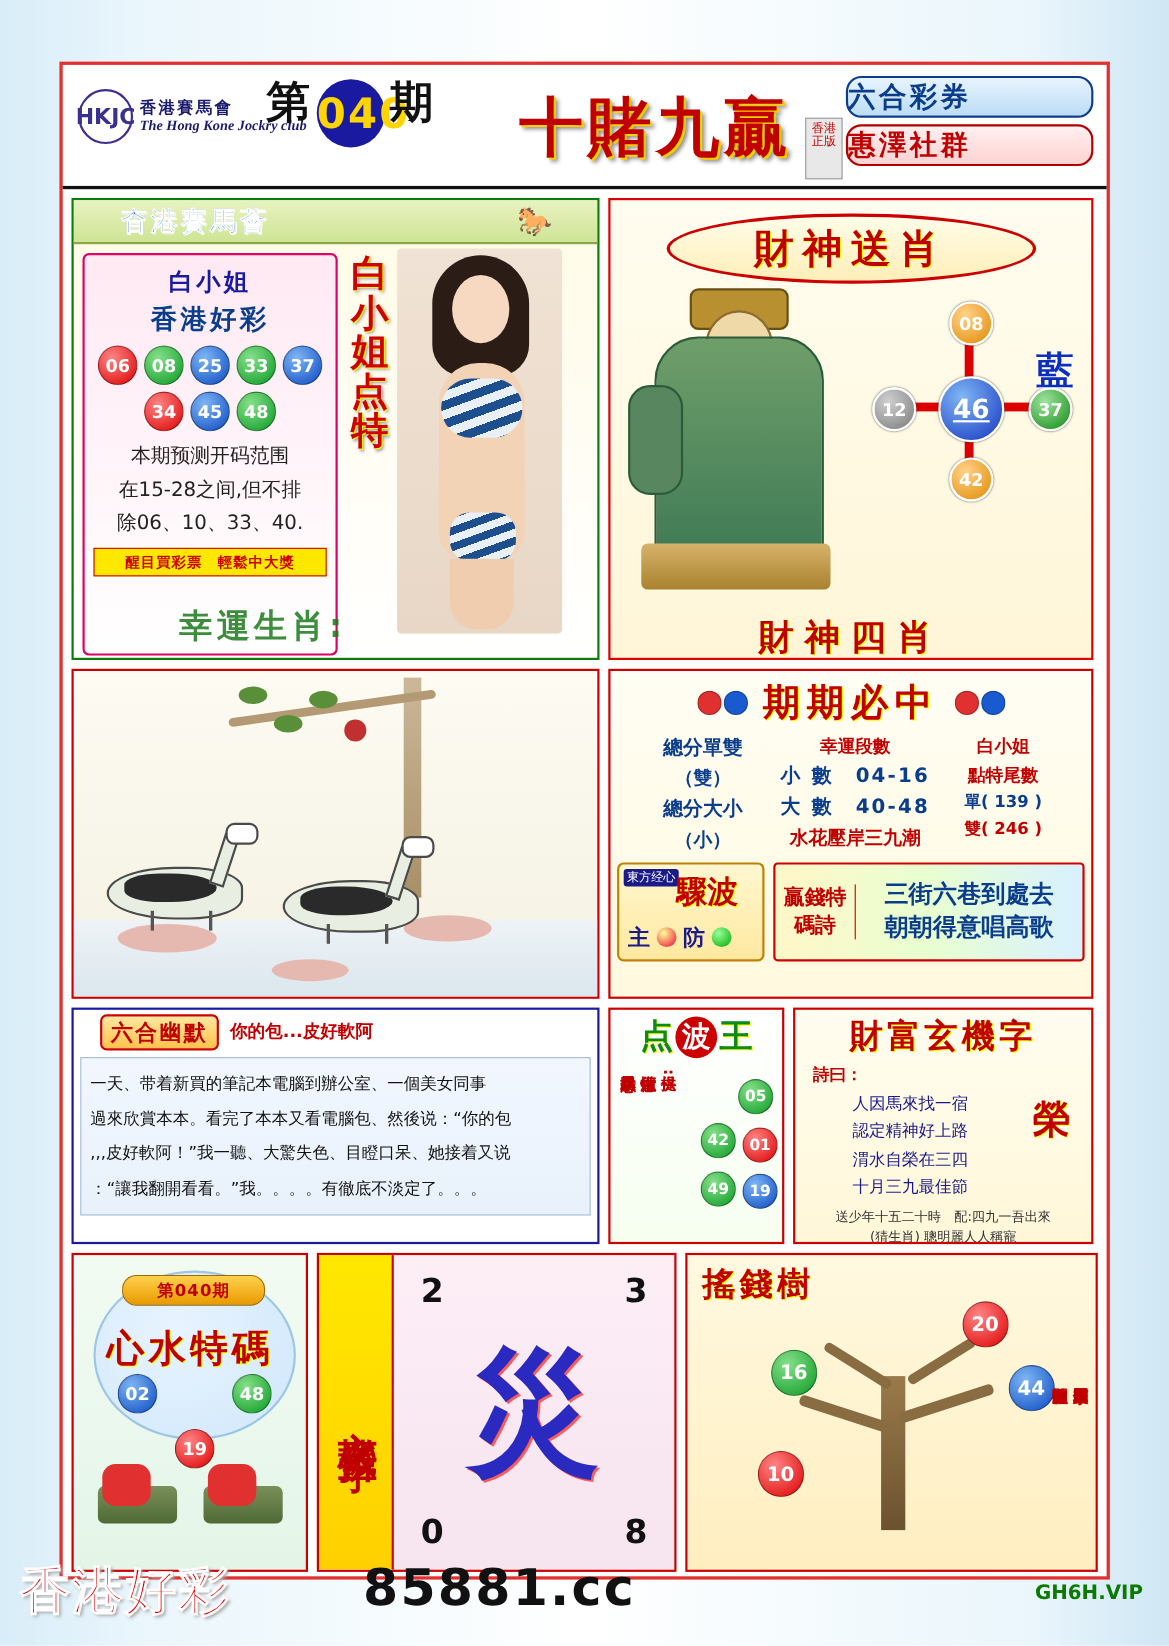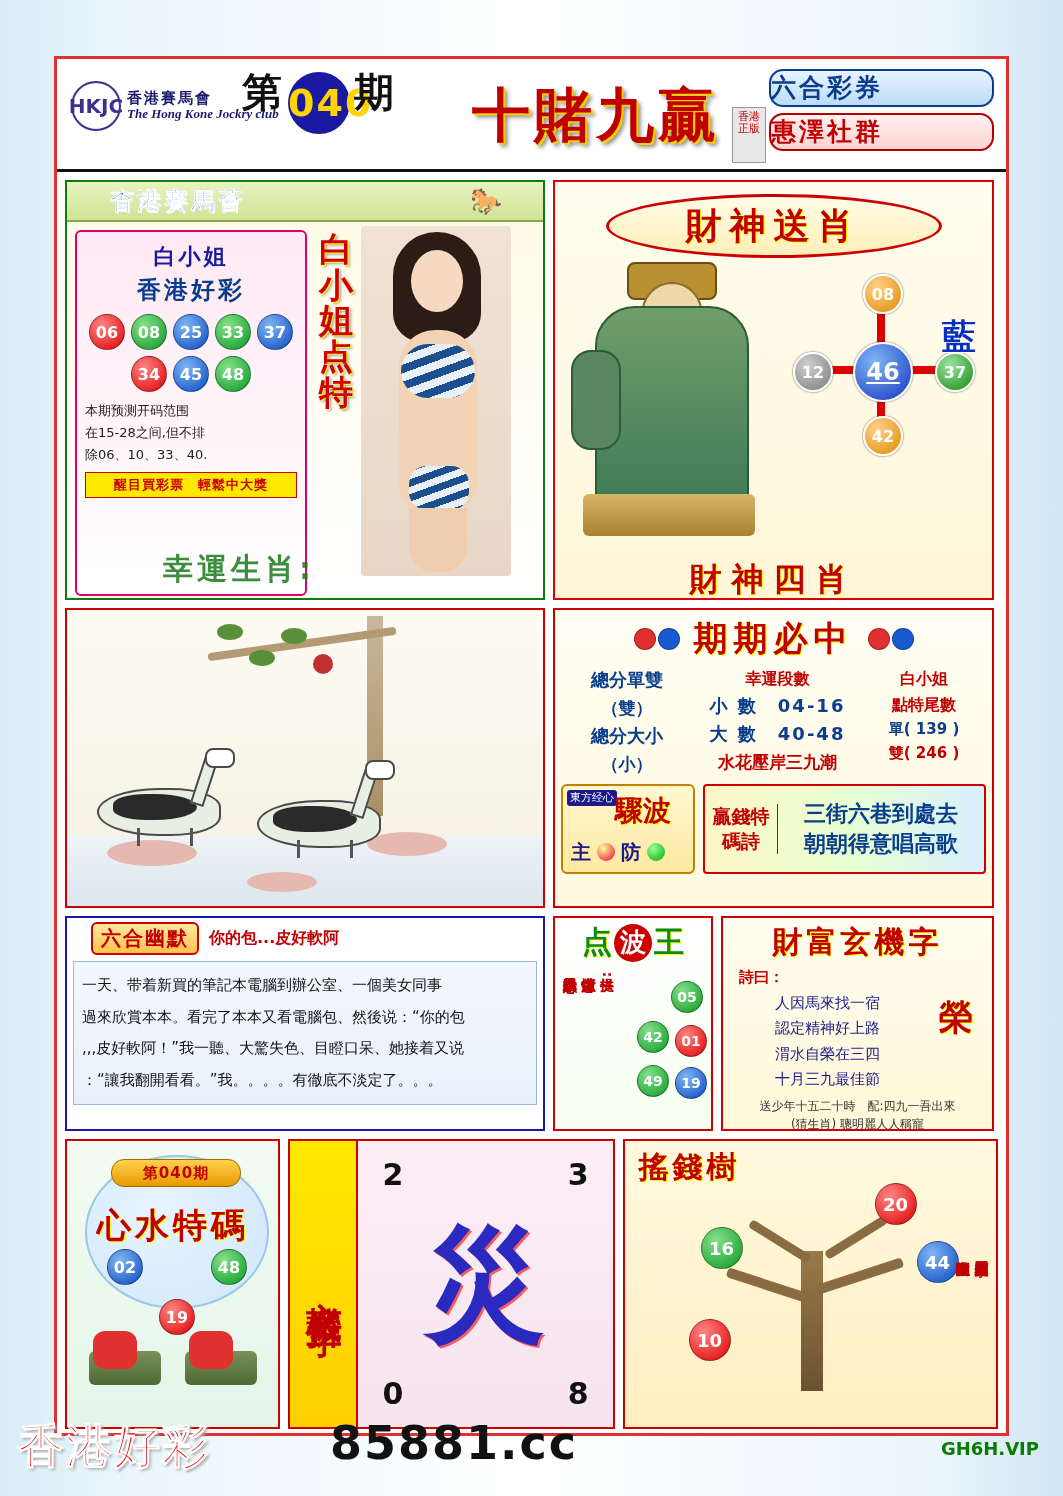--- a/index.html
+++ b/index.html
@@ -52,21 +52,21 @@
   .pinkbox{width:232px;margin:8px;border:2px solid #d06;border-radius:6px;
      background:linear-gradient(#ffe9f3,#fff);padding:8px;box-sizing:border-box;}
   .pinkbox h3{margin:2px 0;text-align:center;font-size:22px;color:#1a1aa0;letter-spacing:3px;}
   .pinkbox h3.b{font-size:24px;color:#0a3e8c;}
   .balls{display:flex;flex-wrap:wrap;justify-content:center;gap:6px;margin:8px 0;}
   .ball{width:34px;height:34px;border-radius:50%;color:#fff;font-size:16px;font-weight:bold;
      display:flex;align-items:center;justify-content:center;border:1px solid #0005;}
   .b-red{background:radial-gradient(circle at 35% 30%,#ff8585,#d00);}
   .b-blue{background:radial-gradient(circle at 35% 30%,#7fb6f5,#0a49c0);}
   .b-green{background:radial-gradient(circle at 35% 30%,#86e08a,#0a9a23);}
-  .pk-txt{font-size:13px;color:#222;line-height:1.7;text-align:left;}
+  .pk-txt{font-size:18px;color:#222;line-height:1.7;text-align:center;}
   .yellowbar{margin-top:6px;background:#ffe800;border:1px solid #c00;color:#c00;
     font-size:13px;font-weight:bold;text-align:center;padding:3px 0;letter-spacing:1px;}
   .lucky{position:absolute;left:96px;bottom:8px;font-size:30px;font-weight:bold;color:#1b7a1b;letter-spacing:4px;opacity:.85;}
   .ladyimg{flex:1;position:relative;}
   .vert-red{position:absolute;left:4px;top:10px;width:40px;font-size:34px;font-weight:bold;color:#d00000;
      text-shadow:1px 1px 0 #ff0,2px 2px 3px #999;line-height:1.05;letter-spacing:2px;}
   .photo{position:absolute;left:46px;top:4px;width:150px;height:350px;
      background:linear-gradient(#f0e2d4,#e8d7c6);border-radius:4px;overflow:hidden;}
   .ph-hair{position:absolute;left:32px;top:6px;width:88px;height:110px;background:#2b1d15;border-radius:46px 46px 30px 30px;}
   .ph-face{position:absolute;left:50px;top:24px;width:52px;height:62px;background:#f6d9c0;border-radius:50%;}
@@ -116,21 +116,21 @@
   .cr-neck{position:absolute;left:100px;top:-10px;width:10px;height:44px;background:#e8efe2;border:2px solid #4a4a4a;transform:rotate(18deg);}
   .cr-head{position:absolute;left:108px;top:-20px;width:26px;height:16px;background:#fff;border:2px solid #4a4a4a;border-radius:8px;}
   .cr-wing{position:absolute;left:16px;top:26px;width:84px;height:26px;background:#2a2a2a;border-radius:40% 50% 50% 40%;}
   .cr-legs{position:absolute;left:40px;top:60px;width:50px;height:18px;border-left:3px solid #555;border-right:3px solid #555;}
 
   .qqbz{width:441px;height:300px;border:2px solid #c00;background:linear-gradient(#fffef4,#fff9df);}
   .qq-head{display:flex;align-items:center;justify-content:center;gap:14px;padding-top:6px;}
   .qq-head .t{font-size:34px;font-weight:bold;color:#c00000;letter-spacing:6px;text-shadow:1px 1px 0 #ff0;}
   .mini-balls{display:flex;gap:2px;}
   .mb{width:20px;height:20px;border-radius:50%;border:1px solid #0004;}
-  .qq-grid{display:flex;padding:4px 12px 0;font-size:18px;}
+  .qq-grid{display:flex;padding:4px 24px 0;font-size:18px;}
   .qq-col1{width:120px;color:#0a3e8c;font-weight:bold;line-height:1.6;text-align:center;}
   .qq-col1 .sm{font-size:17px;}
   .qq-col2{flex:1;text-align:center;line-height:1.6;}
   .qq-col2 .hd{color:#c00000;font-size:16px;font-weight:bold;}
   .qq-col2 .nums{color:#0a3e8c;font-weight:bold;letter-spacing:2px;}
   .qq-col2 .poem{color:#c00000;font-size:17px;font-weight:bold;}
   .qq-col3{width:112px;text-align:center;line-height:1.6;}
   .qq-col3 .hd{color:#c00000;font-size:16px;font-weight:bold;}
   .qq-col3 .l{font-size:15px;color:#0a3e8c;font-weight:bold;}
   .qq-col3 .r{font-size:15px;color:#c00000;font-weight:bold;}

